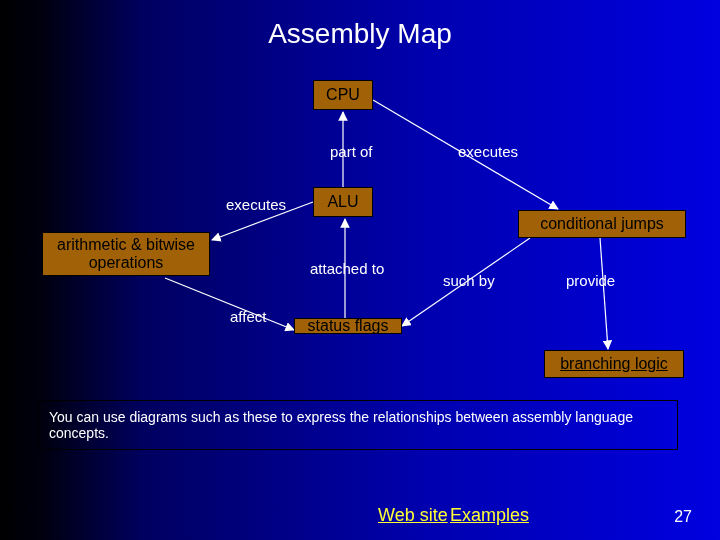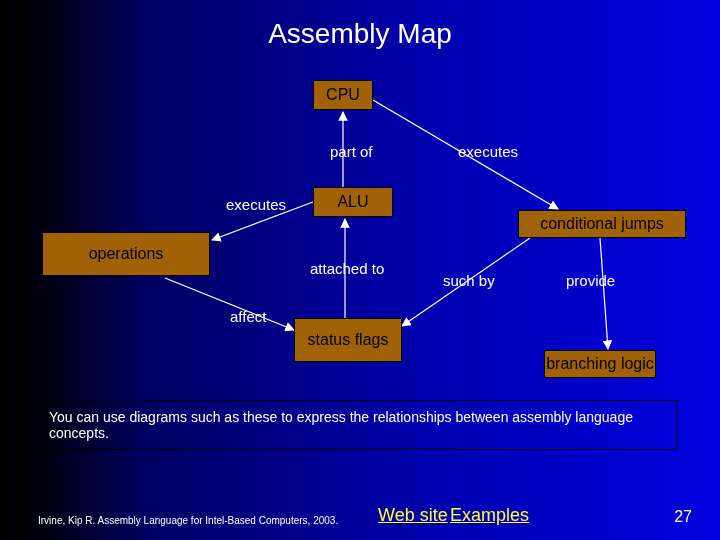--- a/index.html
+++ b/index.html
@@ -29,25 +29,25 @@
     background: #a16207;
     color: #000000;
     border: 1px solid #000000;
     font-size: 16px;
     display: flex;
     align-items: center;
     justify-content: center;
     box-sizing: border-box;
   }
   .box-cpu { left: 313px; top: 80px; width: 60px; height: 30px; }
-  .box-alu { left: 313px; top: 187px; width: 80px; height: 30px; }
+  .box-alu { left: 313px; top: 187px; width: 60px; height: 30px; }
   .box-abops { left: 42px; top: 232px; width: 168px; height: 44px; flex-direction: column; line-height: 1.15; }
   .box-cond { left: 510px; top: 210px; width: 168px; height: 28px; margin-left: 8px; }
-  .box-status { left: 294px; top: 318px; width: 108px; height: 44px; }
-  .box-branch { left: 544px; top: 350px; width: 112px; height: 28px; }
+  .box-status { left: 294px; top: 318px; width: 108px; height: 16px; }
+  .box-branch { left: 544px; top: 350px; width: 140px; height: 28px; text-decoration: underline; }
 
   .lbl {
     position: absolute;
     color: #ffffff;
     font-size: 15px;
     white-space: nowrap;
   }
   .lbl-partof   { left: 330px; top: 143px; }
   .lbl-exec-r   { left: 458px; top: 143px; }
   .lbl-exec-l   { left: 226px; top: 196px; }
@@ -132,34 +132,34 @@
   <line x1="530" y1="238" x2="402" y2="326" stroke="#ffffff" stroke-width="1.2" marker-end="url(#ah)"></line>
 
   <line x1="600" y1="238" x2="608" y2="349" stroke="#ffffff" stroke-width="1.2" marker-end="url(#ah)"></line>
 
   <line x1="165" y1="278" x2="294" y2="330" stroke="#ffffff" stroke-width="1.2" marker-end="url(#ah)"></line>
 </svg>
 
 <div class="box box-cpu">CPU</div>
 <div class="box box-alu">ALU</div>
 <div class="box box-abops">
+  <span>arithmetic &amp; bitwise</span>
   <span>operations</span>
 </div>
 <div class="box box-cond">conditional jumps</div>
 <div class="box box-status">status flags</div>
 <div class="box box-branch">branching logic</div>
 
 <div class="lbl lbl-partof">part of</div>
 <div class="lbl lbl-exec-r">executes</div>
 <div class="lbl lbl-exec-l">executes</div>
 <div class="lbl lbl-attached">attached to</div>
 <div class="lbl lbl-usedby">such by</div>
 <div class="lbl lbl-provide">provide</div>
 <div class="lbl lbl-affect">affect</div>
 
 <div class="note">You can use diagrams such as these to express the relationships between assembly language concepts.</div>
 
 <div class="footer">
-  <div class="cite">Irvine, Kip R. Assembly Language for Intel-Based Computers, 2003.</div>
   <a class="link link-web">Web site</a>
   <a class="link link-ex">Examples</a>
   <div class="pagenum">27</div>
 </div>
 
 </body></html>

